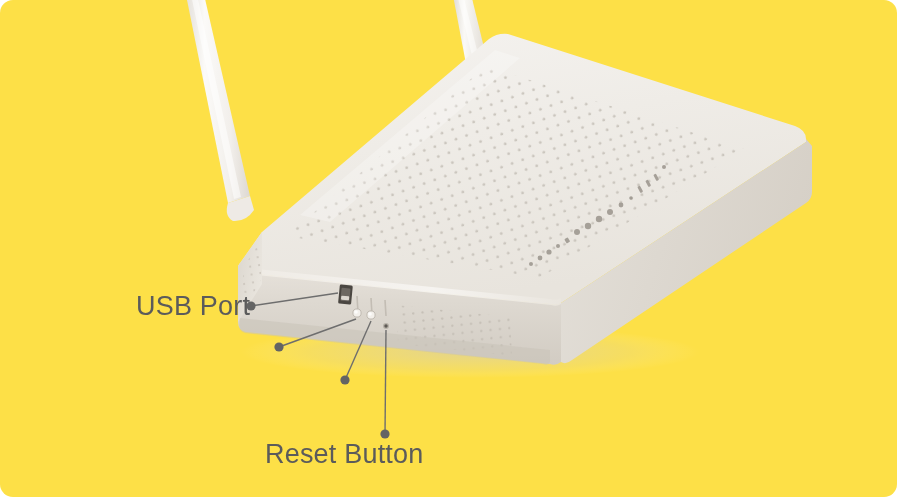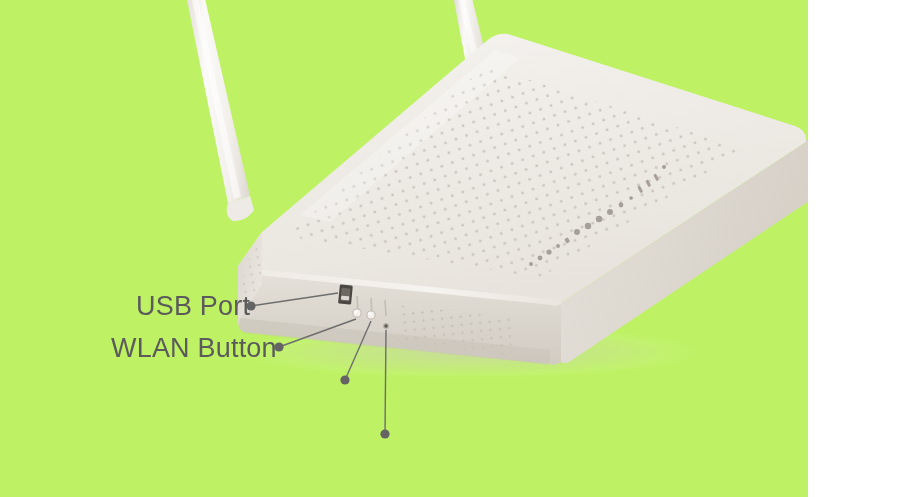--- a/index.html
+++ b/index.html
@@ -5,24 +5,25 @@
   html, body {
     margin: 0;
     padding: 0;
     background: #ffffff;
   }
   body {
     font-family: "Liberation Sans", sans-serif;
   }
   #stage {
     position: relative;
-    width: 808px;
+    width: 897px;
     height: 497px;
-    background: #bef264;
+    background: #fde047;
     overflow: hidden;
+    border-radius: 13px;
   }
   #stage svg.scene {
     position: absolute;
     left: 0;
     top: 0;
     width: 897px;
     height: 497px;
     display: block;
   }
   .callout-label {
@@ -236,17 +237,17 @@
     <g fill="#646464">
       <circle cx="251" cy="306" r="4.6"></circle>
       <circle cx="279" cy="347" r="4.6"></circle>
       <circle cx="345" cy="380" r="4.6"></circle>
       <circle cx="385" cy="434" r="4.6"></circle>
     </g>
   </svg>
 
   <div class="callout-label" id="lbl-usb">USB Port</div>
 
-  <div class="callout-label" id="lbl-wlan">WLAN Button</div>
-
-
+
+
+  <div class="callout-label" id="lbl-reset">Reset Button</div>
 
 </div>
 
 </body></html>

